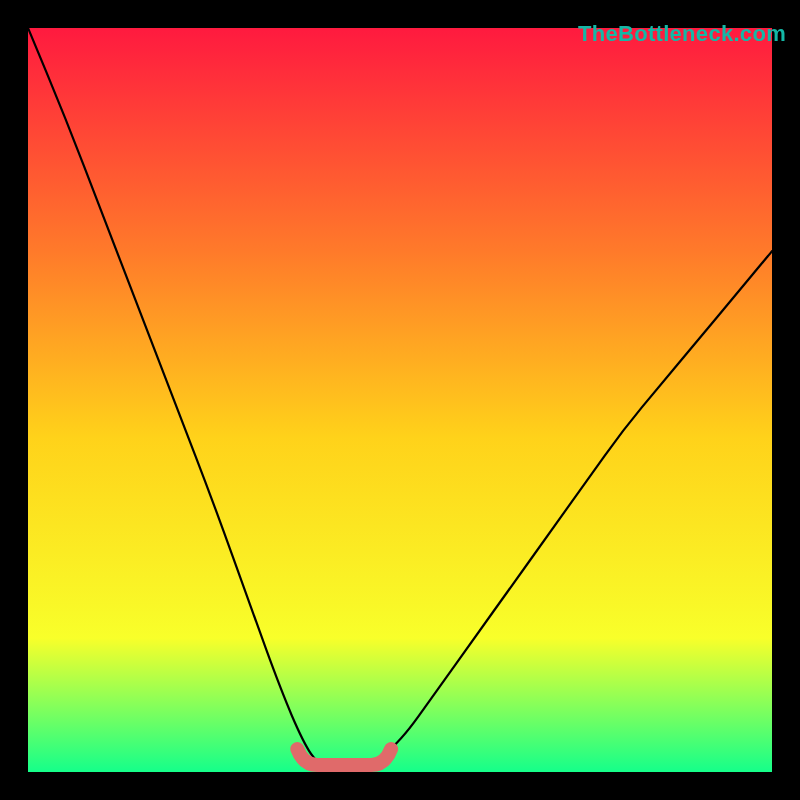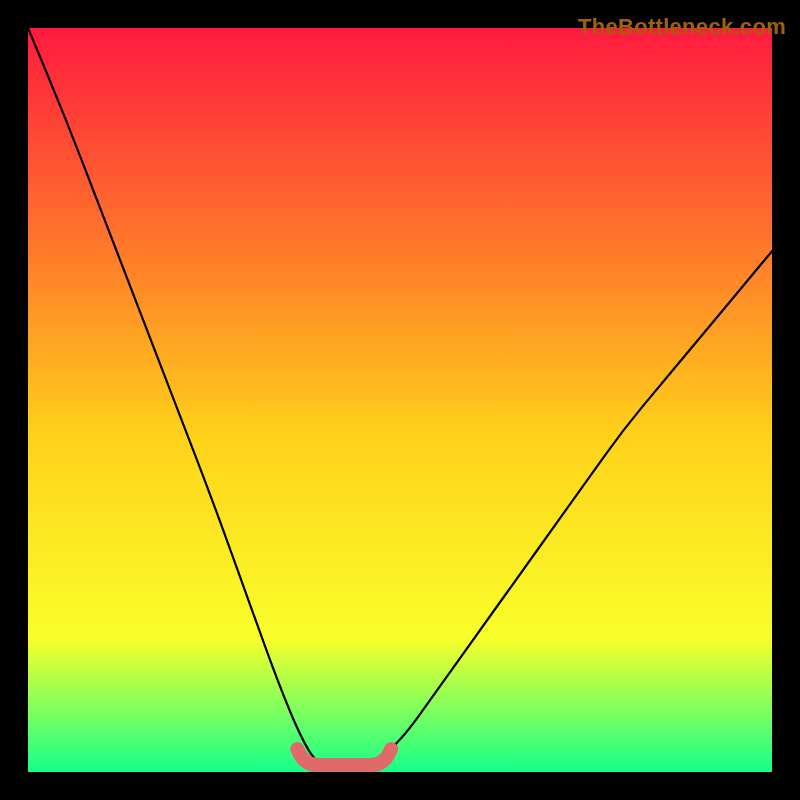--- a/index.html
+++ b/index.html
@@ -12,23 +12,23 @@
     font-family: Arial, Helvetica, sans-serif;
   }
   .frame {
     position: relative;
     width: 800px;
     height: 800px;
     background: #000;
   }
   .watermark {
     position: absolute;
-    top: 14px;
+    top: 21px;
     right: 14px;
-    color: #a16207;
+    color: #14b8a6;
     font-size: 22px;
     font-weight: 600;
     letter-spacing: 0.3px;
     z-index: 5;
     user-select: none;
   }
   .plot-wrap {
     position: absolute;
     left: 28px;
     top: 28px;

